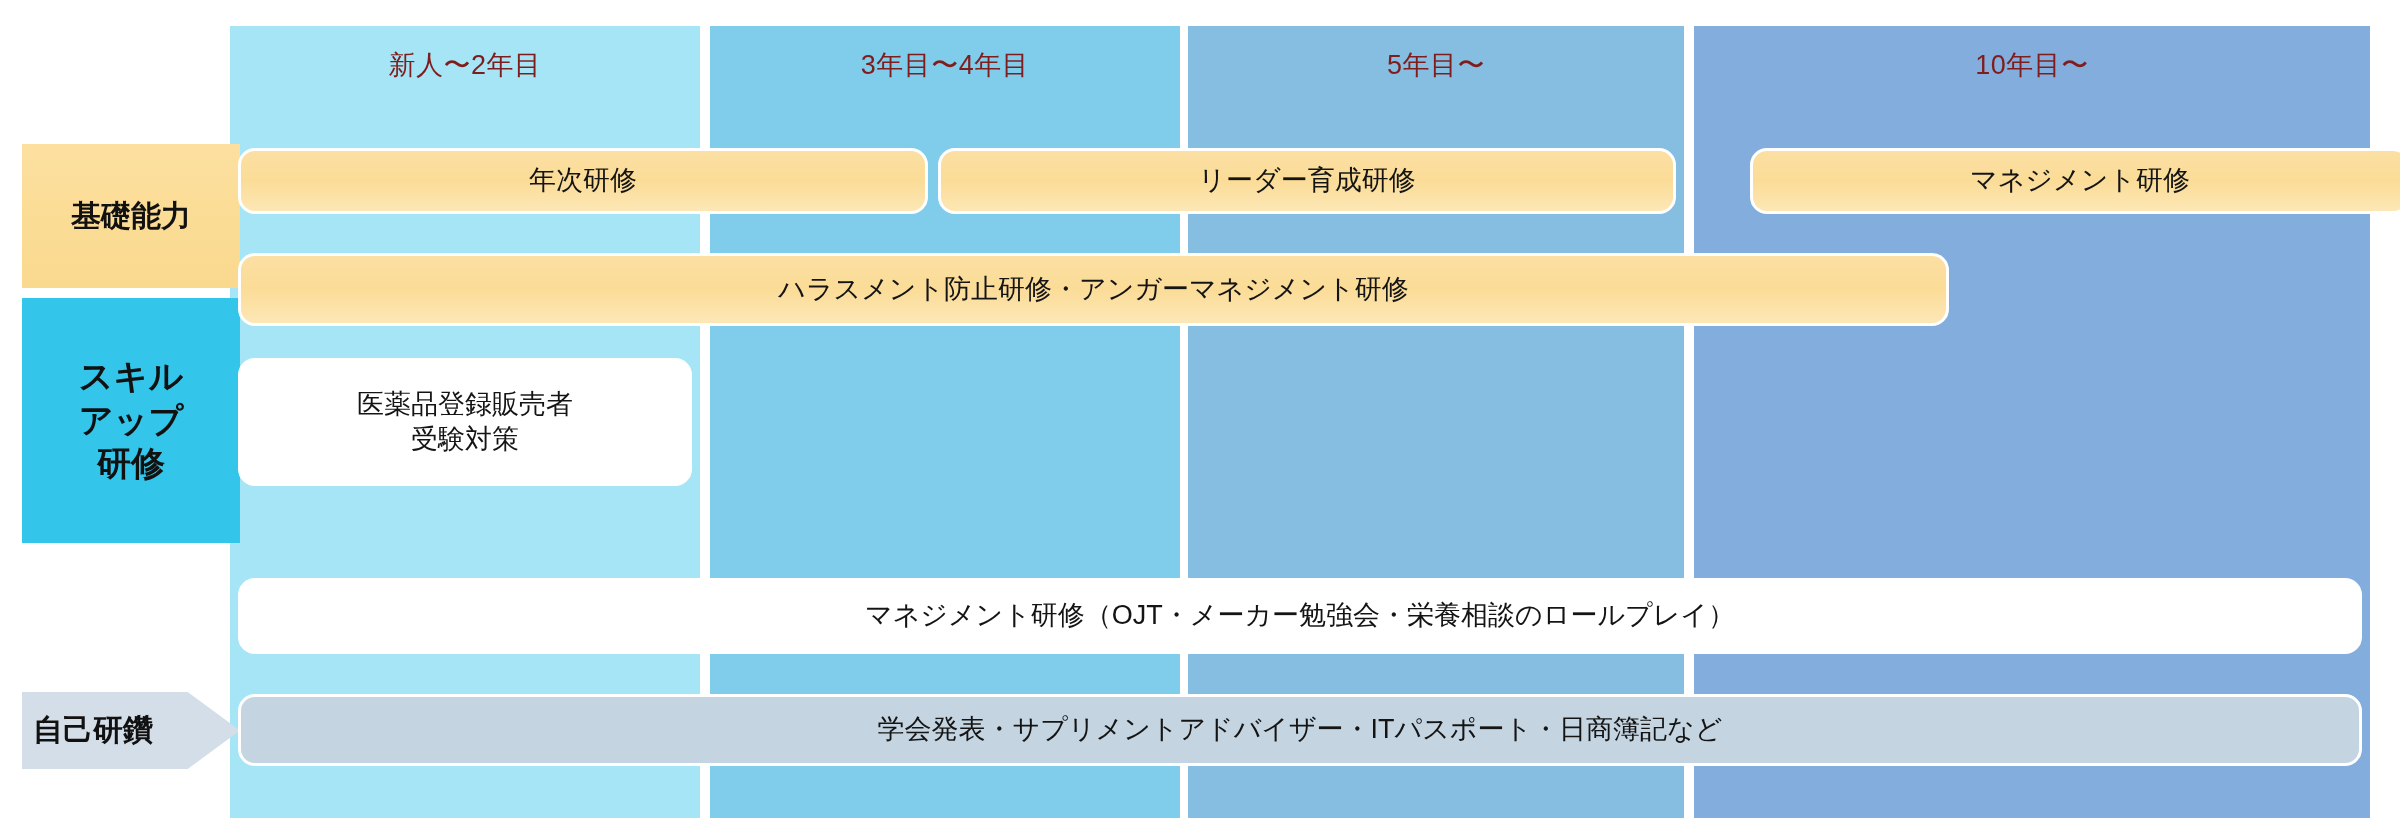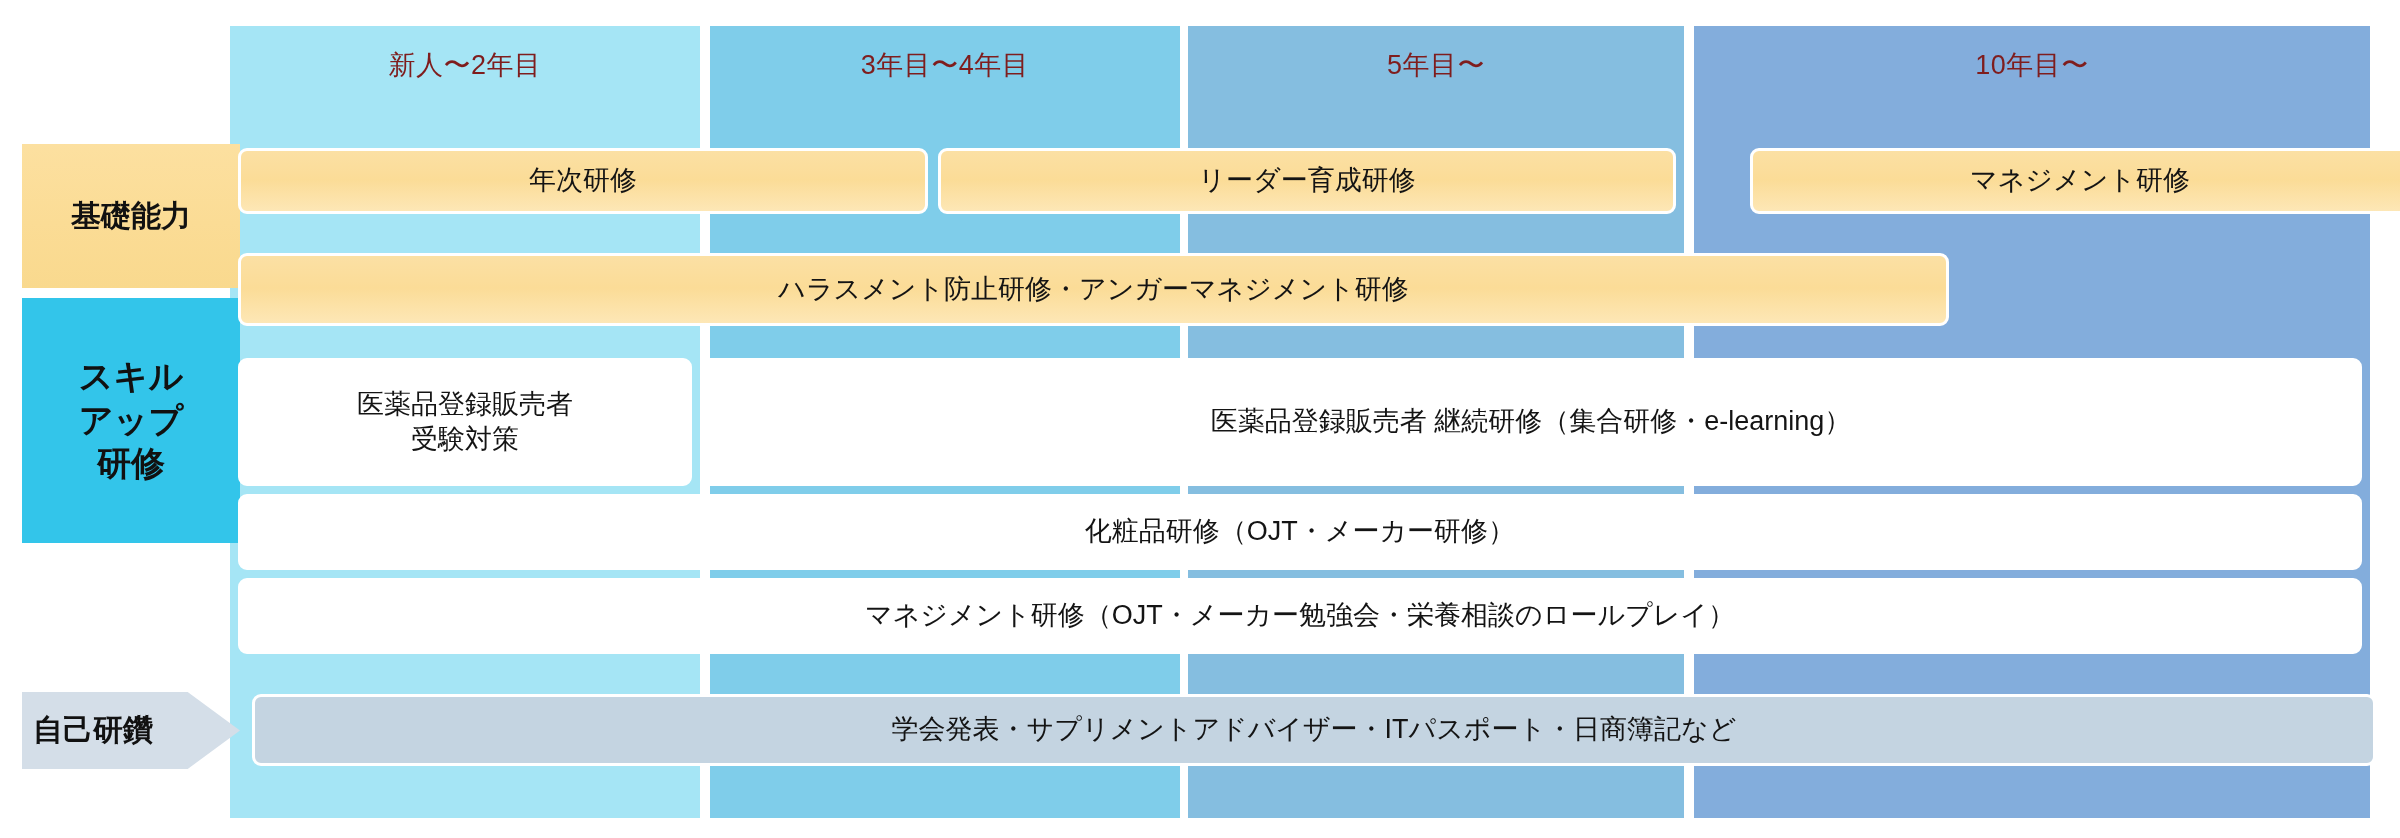--- a/index.html
+++ b/index.html
@@ -56,21 +56,21 @@
     clip-path:polygon(0 0, 76% 0, 100% 50%, 76% 100%, 0 100%);
     justify-content:flex-start;
     padding-left:11px;
     box-sizing:border-box;
   }
 
   
   .bar{
     position:absolute;
     display:flex;align-items:center;justify-content:center;
-    border-radius:9px;
+    border-radius:17px;
     box-sizing:border-box;
     text-align:center;
     font-size:27px;
     color:#141414;
     line-height:1.3;
     border:3px solid #ffffff;
     white-space:nowrap;
   }
   .bar.yellow{
     background:linear-gradient(180deg,#FBE0A4 0%,#FBDC97 48%,#FDE7B6 100%);
@@ -114,21 +114,19 @@
   <div class="bar yellow" style="left:238px;width:690px;top:148px;height:66px;">年次研修</div>
   <div class="bar yellow" style="left:938px;width:738px;top:148px;height:66px;">リーダー育成研修</div>
   <div class="bar yellow" style="left:1702px;width:660px;top:148px;height:66px;margin-left:48px;">マネジメント研修</div>
 
   <div class="bar yellow" style="left:238px;width:1711px;top:253px;height:73px;">ハラスメント防止研修・アンガーマネジメント研修</div>
 
   <div class="bar white" style="left:238px;width:454px;top:358px;height:128px;">
     <span style="white-space:pre-line;">医薬品登録販売者
 受験対策</span>
   </div>
-  <div class="bar white" style="left:700px;width:1662px;top:358px;height:128px;">医薬品登録販売者 継続研修（集合研修・e-learning）</div>
 
-  <div class="bar white" style="left:238px;width:2124px;top:494px;height:76px;">化粧品研修（OJT・メーカー研修）</div>
 
   <div class="bar white" style="left:238px;width:2124px;top:578px;height:76px;">マネジメント研修（OJT・メーカー勉強会・栄養相談のロールプレイ）</div>
 
-  <div class="bar gray" style="left:238px;width:2124px;top:694px;height:72px;margin-left:14px;">学会発表・サプリメントアドバイザー・ITパスポート・日商簿記など</div>
+  <div class="bar gray" style="left:238px;width:2124px;top:694px;height:72px;">学会発表・サプリメントアドバイザー・ITパスポート・日商簿記など</div>
 
 </div>
 
 </body></html>

